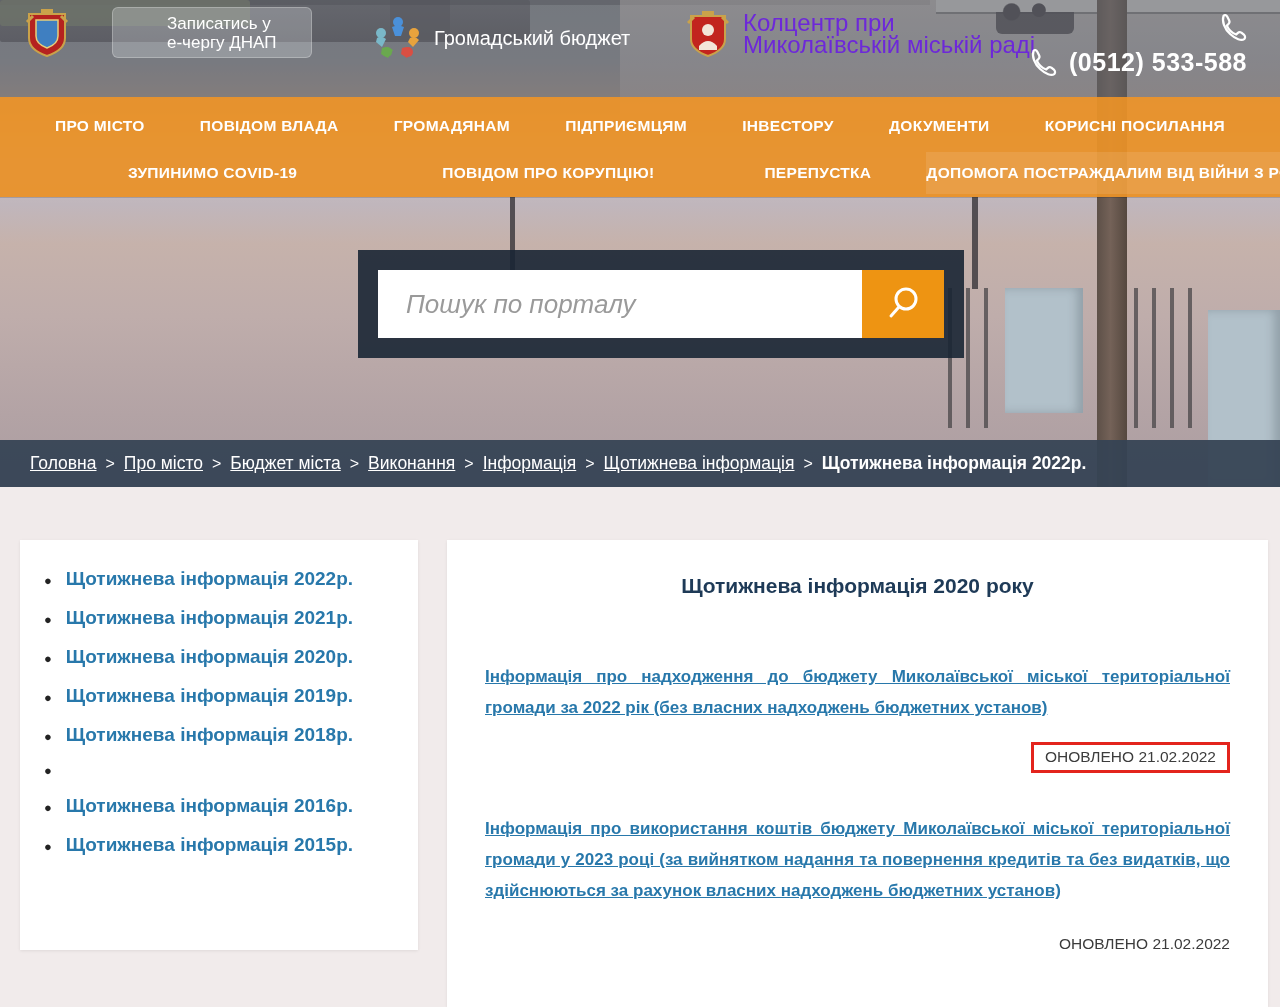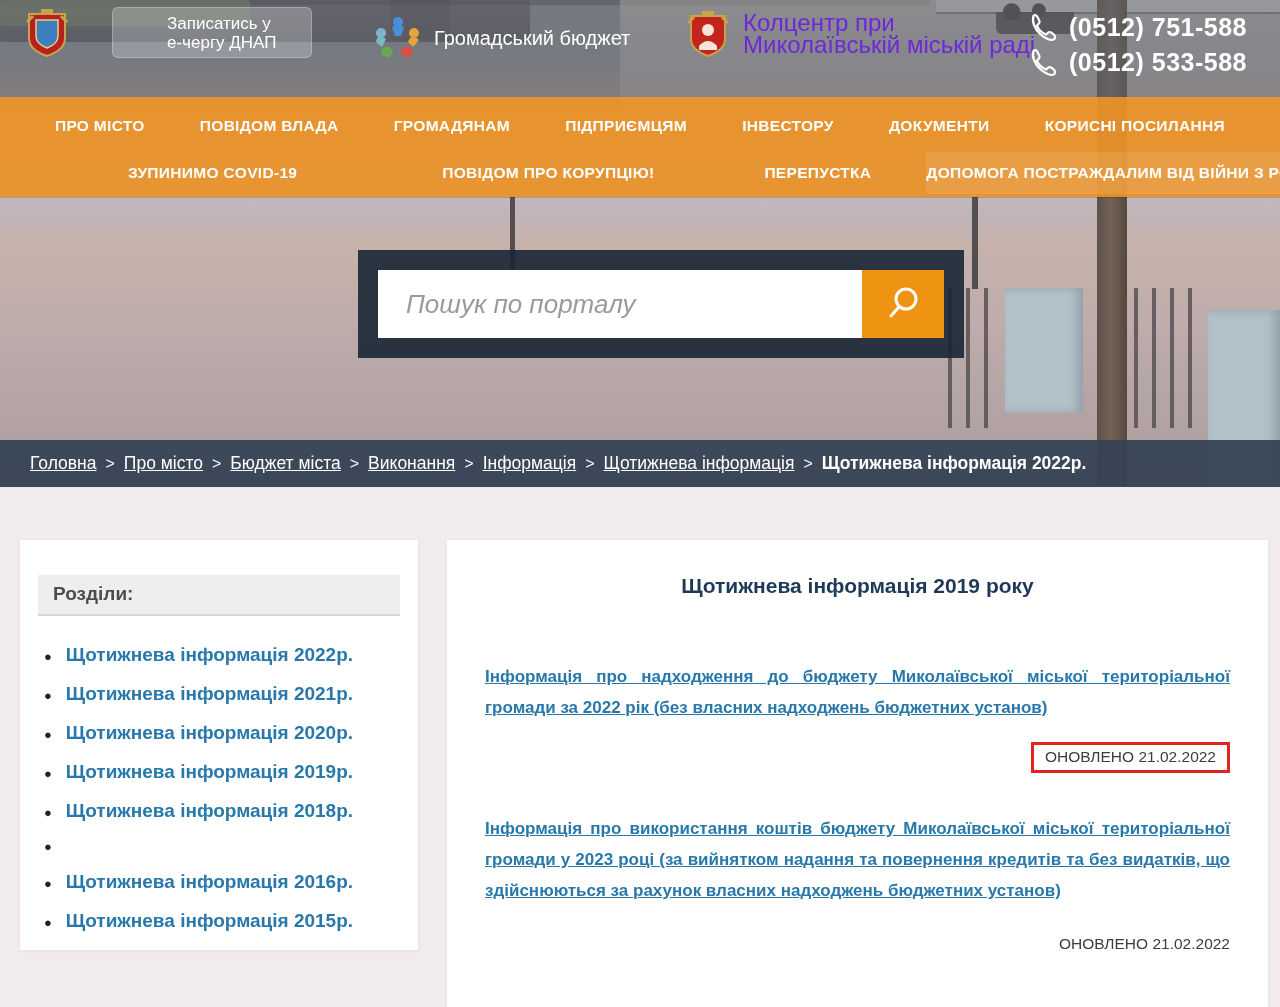--- a/index.html
+++ b/index.html
@@ -187,21 +187,20 @@
       </span>
     </div>
 
     <div class="phones">
       <div class="phone-row">
         <span>
           <svg width="30" height="30" viewBox="0 0 32 32">
             <path d="M7 4 C8 3 10 3 11 5 L13 9 C14 11 13 12 12 13 L10.5 14.5 C12.5 19 16.5 22.5 20.5 24 L22 22.5 C23 21.5 24.5 21 26 22 L29 24.5 C30.5 26 30 28 29 29 C26 31 20 29 14 23.5 C8 18 5 10 7 4 Z" fill="none" stroke="#fff" stroke-width="2.4" stroke-linejoin="round"></path>
           </svg>
         </span>
-        <a class="phone-num">(0512) 751-588</a>
       </div>
       <div class="phone-row">
         <span>
           <svg width="30" height="30" viewBox="0 0 32 32">
             <path d="M7 4 C8 3 10 3 11 5 L13 9 C14 11 13 12 12 13 L10.5 14.5 C12.5 19 16.5 22.5 20.5 24 L22 22.5 C23 21.5 24.5 21 26 22 L29 24.5 C30.5 26 30 28 29 29 C26 31 20 29 14 23.5 C8 18 5 10 7 4 Z" fill="none" stroke="#fff" stroke-width="2.4" stroke-linejoin="round"></path>
           </svg>
         </span>
         <a class="phone-num">(0512) 533-588</a>
       </div>
     </div>
@@ -247,21 +246,20 @@
     <a class="crumb-link">Виконання</a>
     <span class="crumb-sep">&gt;</span>
     <a class="crumb-link">Інформація</a>
     <span class="crumb-sep">&gt;</span>
     <a class="crumb-link">Щотижнева інформація</a>
     <span class="crumb-sep">&gt;</span>
     <span class="crumb-current">Щотижнева інформація 2022р.</span>
   </div>
 
   <div class="sidebar-card">
-    <div class="sidebar-head">Розділи:</div>
     <ul class="sidebar-list">
       <li>
           <span class="bullet">●</span>
           <a class="sidebar-link">Щотижнева інформація 2022р.</a>
         </li>
       <li>
           <span class="bullet">●</span>
           <a class="sidebar-link">Щотижнева інформація 2021р.</a>
         </li>
       <li>
@@ -284,21 +282,21 @@
           <a class="sidebar-link">Щотижнева інформація 2016р.</a>
         </li>
       <li>
           <span class="bullet">●</span>
           <a class="sidebar-link">Щотижнева інформація 2015р.</a>
         </li>
     </ul>
   </div>
 
   <div class="content-card">
-    <h1 class="content-title">Щотижнева інформація 2019 року</h1>
+    <h1 class="content-title">Щотижнева інформація 2020 року</h1>
     <a class="article-link">Інформація про надходження до бюджету Миколаївської міської територіальної громади за 2022 рік (без власних надходжень бюджетних установ)</a>
     <div class="updated-row">
       <span class="updated-box">ОНОВЛЕНО 21.02.2022</span>
     </div>
     <a class="article-link second">Інформація про використання коштів бюджету Миколаївської міської територіальної громади у 2023 році (за вийнятком надання та повернення кредитів та без видатків, що здійснюються за рахунок власних надходжень бюджетних установ)</a>
     <div class="updated-plain">ОНОВЛЕНО 21.02.2022</div>
   </div>
 
 </div>
 

